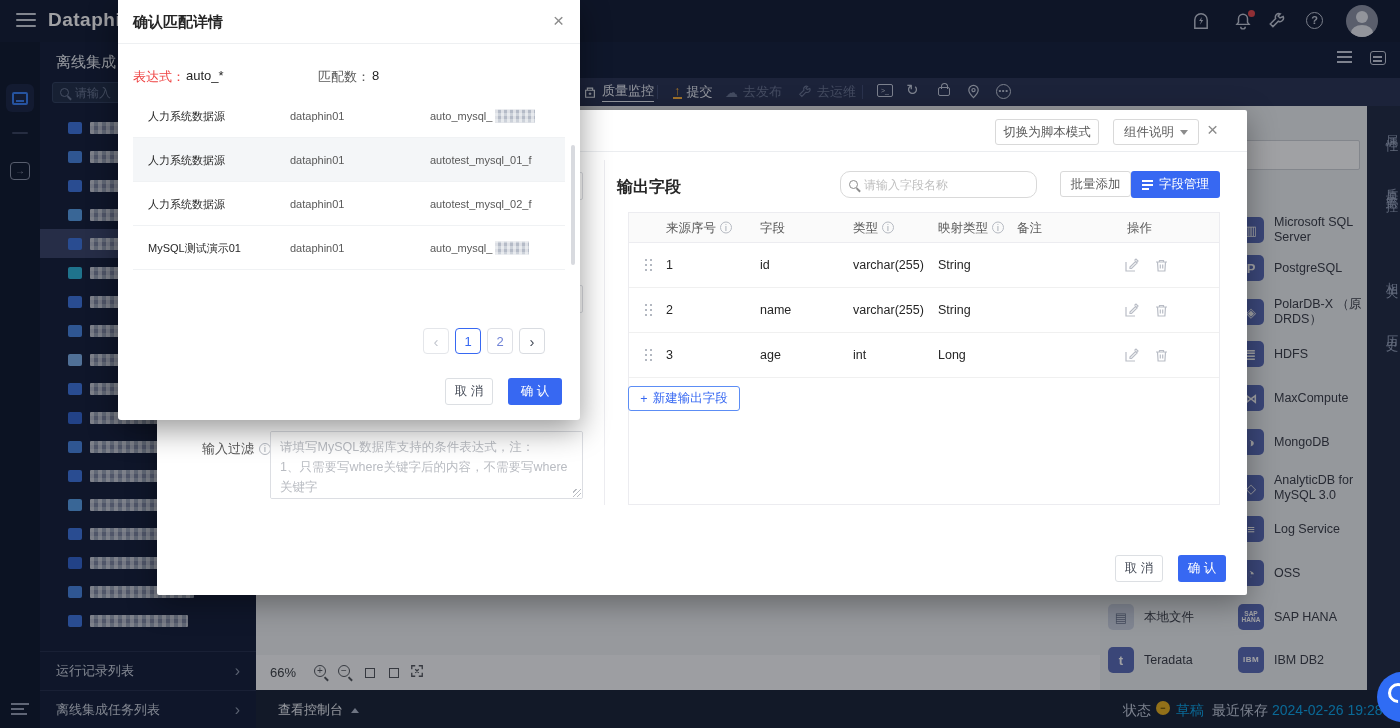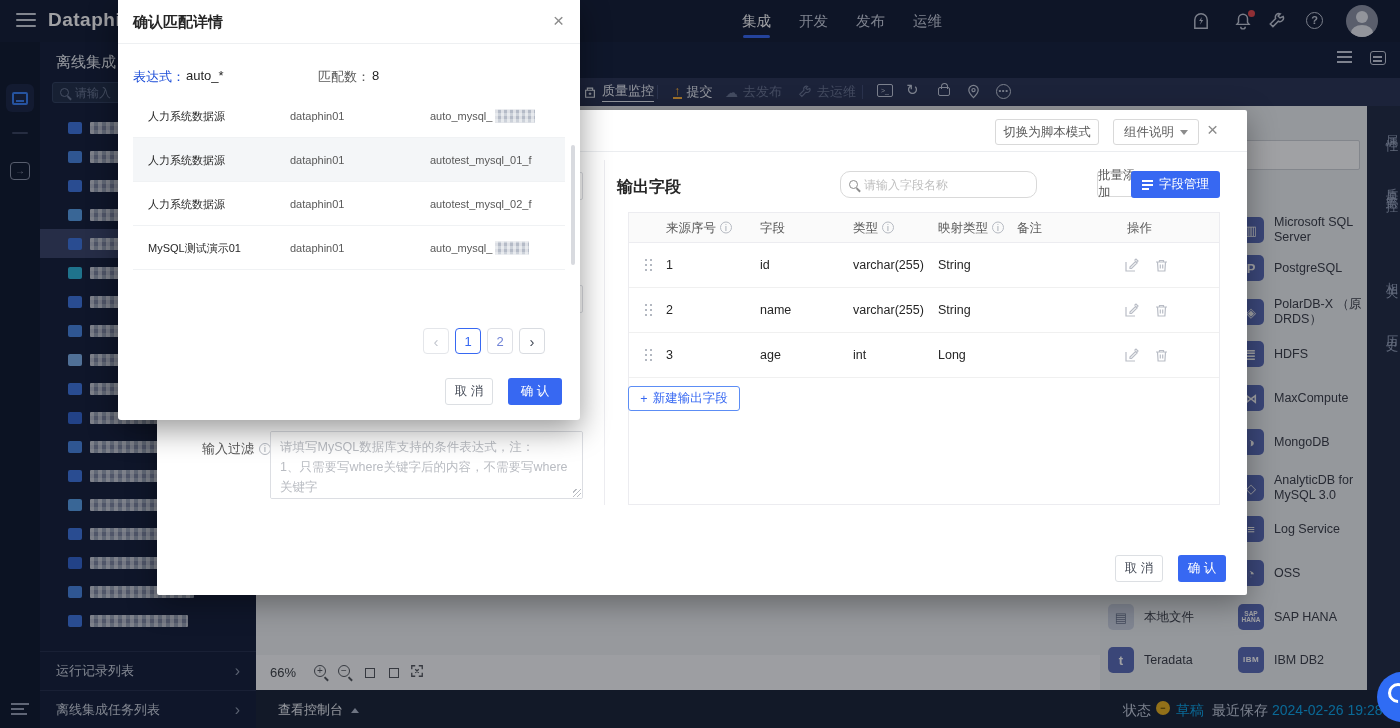--- a/index.html
+++ b/index.html
@@ -116,21 +116,21 @@
   .btn-outline { position:absolute; top:9px; height:26px; border:1px solid #d9d9d9; border-radius:3px; background:#fff; font-size:12.5px; color:#595959; display:flex; align-items:center; justify-content:center; gap:6px; cursor:pointer; }
   .m2-close { position:absolute; left:1050px; top:9px; font-size:19px; color:#8c8c8c; cursor:pointer; }
   .m2-vdiv { position:absolute; left:447px; top:50px; height:345px; border-left:1px solid #ececf0; }
 
   .f-title { position:absolute; left:460px; top:67px; font-size:16px; font-weight:bold; color:#262626; }
   .f-search { position:absolute; left:683px; top:61px; width:197px; height:27px; border:1px solid #d9d9d9; border-radius:10px; display:flex; align-items:center; gap:6px; padding:0 8px; }
   .f-search input { border:none; outline:none; font-size:12px; width:150px; color:#333; }
   .f-search input::placeholder { color:#bfbfbf; }
   .mag2 { width:9px; height:9px; border:1.5px solid #8c8c8c; border-radius:50%; position:relative; flex:none; }
   .mag2::after { content:""; position:absolute; right:-4px; bottom:-2px; width:5px; height:1.5px; background:#8c8c8c; transform:rotate(45deg); }
-  .f-batch { left:940px; width:48px; }
+  .f-batch { left:903px; width:71px; }
   .f-manage { position:absolute; left:974px; top:61px; width:89px; height:27px; background:#3768f2; border-radius:3px; color:#fff; font-size:12.5px; display:flex; align-items:center; justify-content:center; gap:6px; cursor:pointer; }
   .bars { width:11px; height:2px; background:#fff; position:relative; }
   .bars::before { content:""; position:absolute; top:-4px; width:11px; height:2px; background:#fff; }
   .bars::after { content:""; position:absolute; top:4px; width:7px; height:2px; background:#fff; }
 
   .f-table { position:absolute; left:471px; top:102px; width:592px; height:293px; border:1px solid #ececf0; }
   .ft-head { position:relative; height:30px; background:#fafafa; border-bottom:1px solid #ececf0; font-size:12.5px; color:#595959; }
   .ft-row { position:relative; height:45px; border-bottom:1px solid #f0f0f0; font-size:12.5px; color:#262626; }
   .fc { position:absolute; top:50%; transform:translateY(-50%); display:flex; align-items:center; gap:4px; white-space:nowrap; }
   .c-no{left:37px} .c-field{left:131px} .c-type{left:224px} .c-map{left:309px} .c-note{left:388px} .c-op{left:498px}
@@ -185,26 +185,20 @@
 
 <div id="app">
 
   <div class="topnav">
     <div class="burger">
         <i></i>
         <i></i>
         <i></i>
       </div>
     <div class="logo">Dataphin</div>
-    <div class="nav-menu">
-      <div class="nav-item active">集成</div>
-      <div class="nav-item">开发</div>
-      <div class="nav-item">发布</div>
-      <div class="nav-item">运维</div>
-    </div>
     <div class="nav-ico" style="left:1192px">
       <svg viewBox="0 0 16 16" fill="none" stroke="currentColor" stroke-width="1.3">
           <path d="M2.5 7a5.5 5.5 0 0111 0v7.5h-11z"></path>
           <path d="M8.7 4.5L6.3 8h1.9L7 11.3l3-4.1H8.2z" fill="currentColor" stroke="none"></path>
         </svg>
     </div>
     <div class="nav-ico" style="left:1234px">
       <svg viewBox="0 0 16 16" fill="none" stroke="currentColor" stroke-width="1.3">
           <path d="M10 13a2 2 0 01-4 0M8 2a4 4 0 00-4 4v3.2L2.6 11h10.8L12 9.2V6a4 4 0 00-4-4z"></path>
         </svg>
@@ -589,21 +583,21 @@
     <div class="m2-btn m2-cancel">取 消</div>
     <div class="m2-btn m2-ok">确 认</div>
   </div>
 
   <div class="modal1">
     <div class="m1-head">
       <div class="m1-title">确认匹配详情</div>
       <div class="m1-close">×</div>
     </div>
     <div class="m1-meta">
-      <span class="mm" style="left:15px; color:#1d4ed8">表达式：</span>
+      <span class="mm" style="left:15px; color:#ef4444">表达式：</span>
       <span class="mm" style="left:68px; color:#262626">auto_*</span>
       <span class="mm" style="left:200px; color:#595959">匹配数：</span>
       <span class="mm" style="left:254px; color:#262626">8</span>
     </div>
     <div class="m1-table">
       <div class="mt-row">
         <span class="mc mc1">人力系统数据源</span>
         <span class="mc mc2">dataphin01</span>
         <span class="mc mc3">
             <span>auto_mysql_</span>

